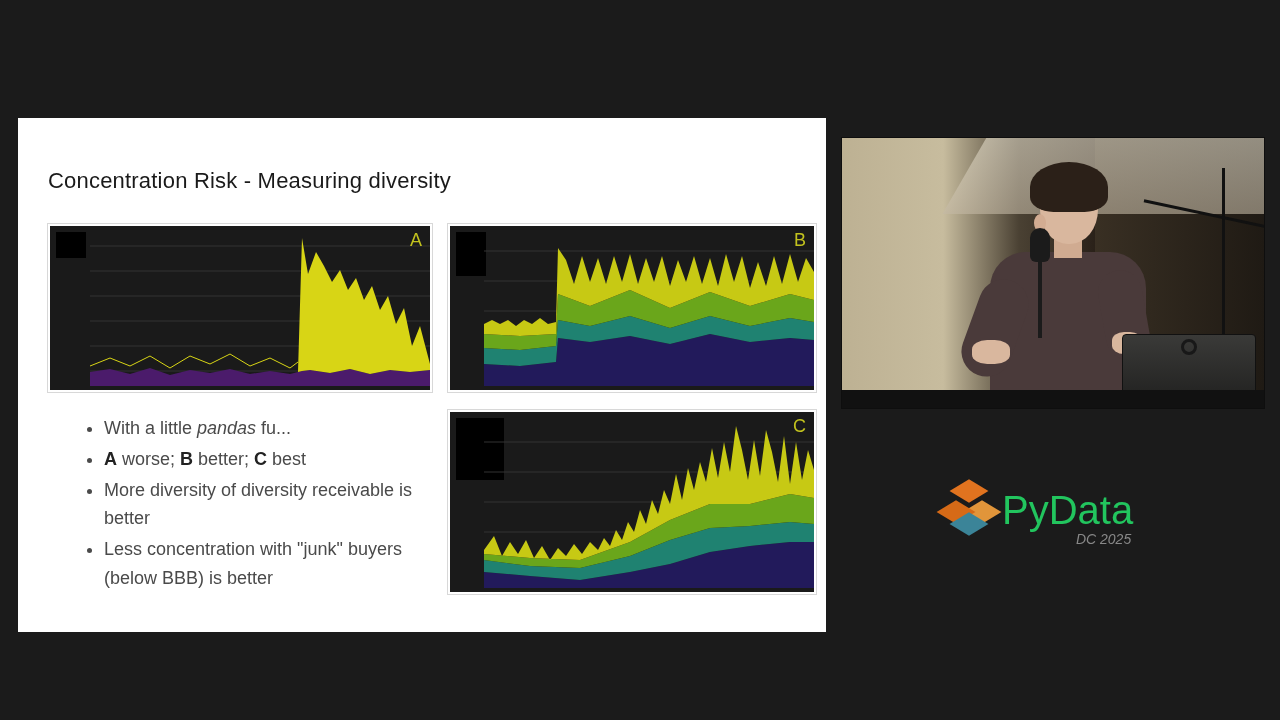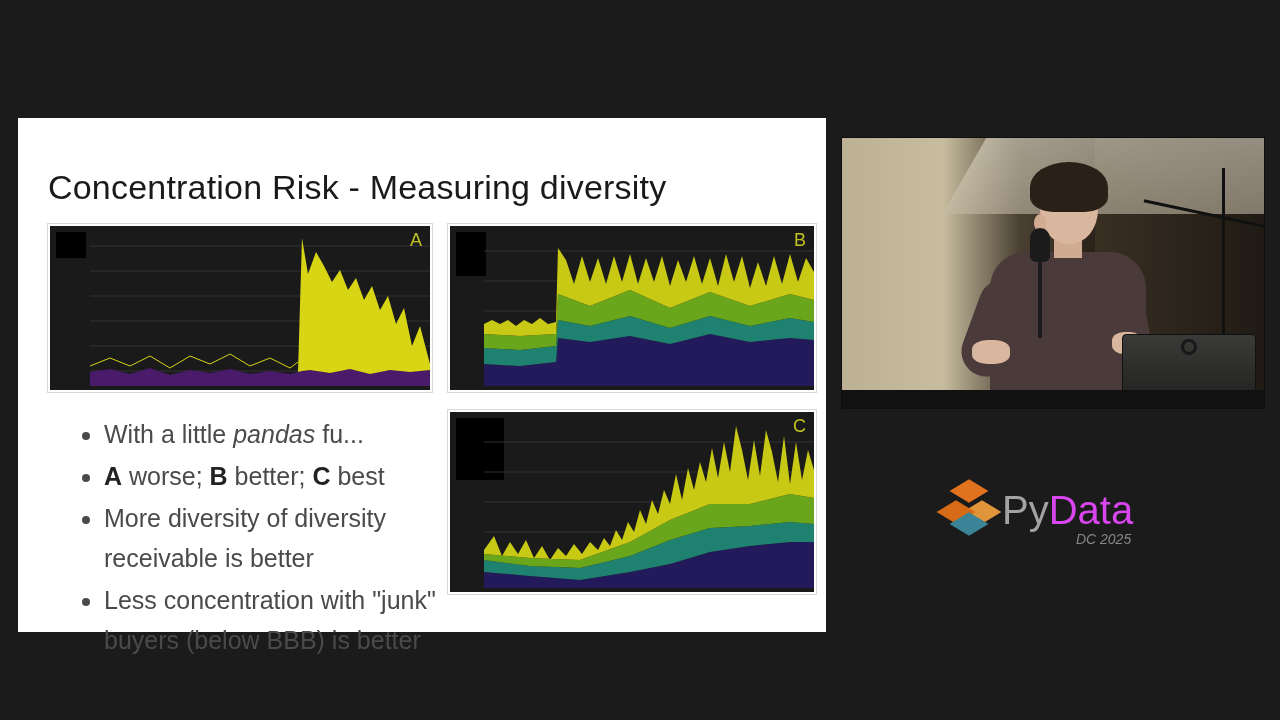--- a/index.html
+++ b/index.html
@@ -24,21 +24,21 @@
     top: 118px;
     width: 808px;
     height: 514px;
     background: #fff;
     box-sizing: border-box;
   }
   .slide-title {
     position: absolute;
     left: 30px;
     top: 50px;
-    font-size: 34px;
+    font-size: 22px;
     font-weight: 400;
     color: #1a1a1a;
     letter-spacing: 0.2px;
   }
   .chart-panel {
     position: absolute;
     background: #1a1a1a;
     border: 2px solid #fff;
     box-sizing: border-box;
     outline: 1px solid #d8d8d8;
@@ -62,21 +62,21 @@
     width: 30px;
     height: 26px;
     background: #000;
   }
   .bullets {
     position: absolute;
     left: 62px;
     top: 296px;
     width: 350px;
     color: #4a4a4a;
-    font-size: 25px;
+    font-size: 18px;
     line-height: 1.6;
     list-style: disc;
     padding-left: 24px;
     margin: 0;
   }
   .bullets li { margin-bottom: 2px; }
   .bullets em { font-style: italic; }
   .bullets strong { font-weight: bold; color: #222; }
   
   .camera {
@@ -244,22 +244,22 @@
   .cube.top  { left: 18px; top: 5px;  background: #e1731f; }
   .cube.mid  { left: 5px;  top: 26px; background: #d66a17; }
   .cube.bot  { left: 18px; top: 38px; background: #3b8498; }
   .cube.side { left: 31px; top: 26px; background: #e1953a; }
   .logo-text {
     font-size: 40px;
     color: #777;
     font-weight: 400;
     position: relative;
   }
-  .logo-text .py { color: #a3a3a3; }
-  .logo-text .data { color: #d946ef; }
+  .logo-text .py { color: #22c55e; }
+  .logo-text .data { color: #22c55e; }
   .logo-sub {
     position:absolute;
     right:2px;
     bottom:-14px;
     font-size:14px;
     font-style: italic;
     color:#888;
   }
 </style>
 </head>

